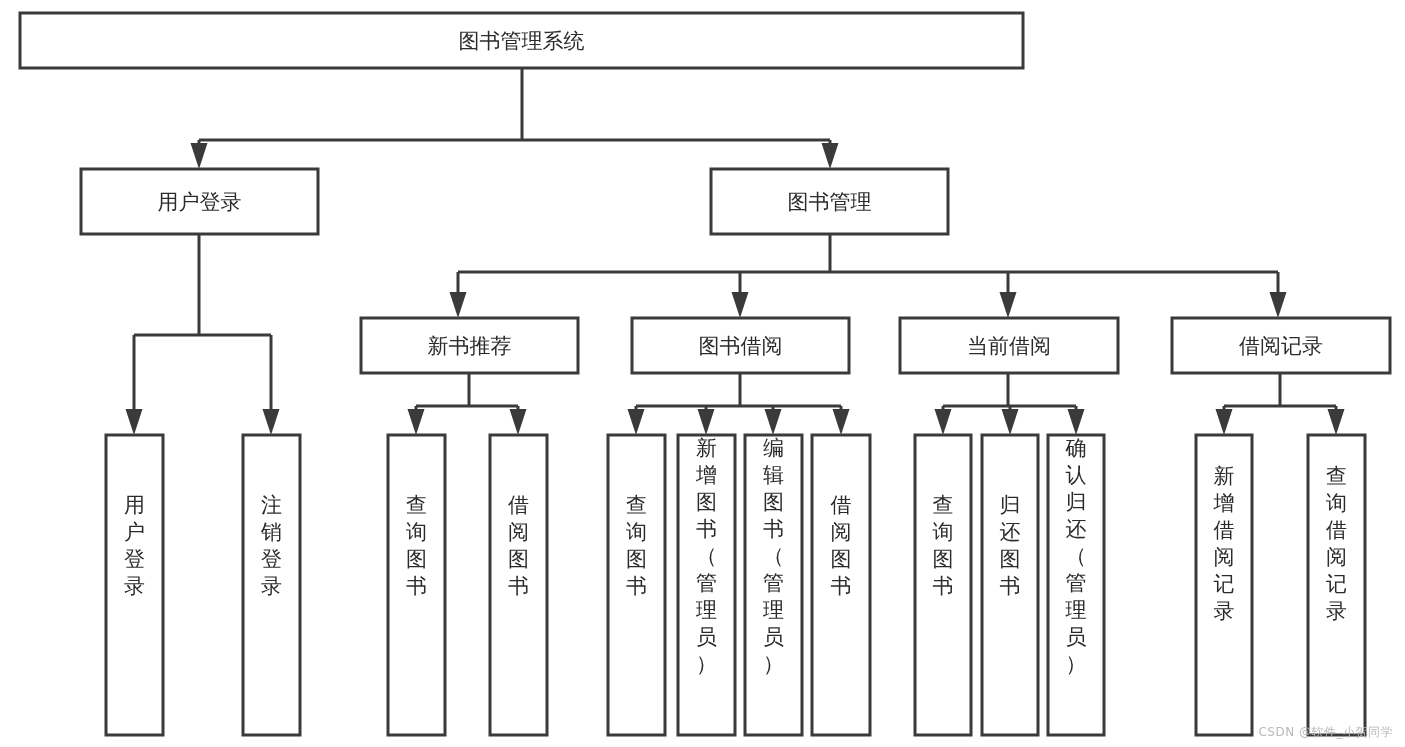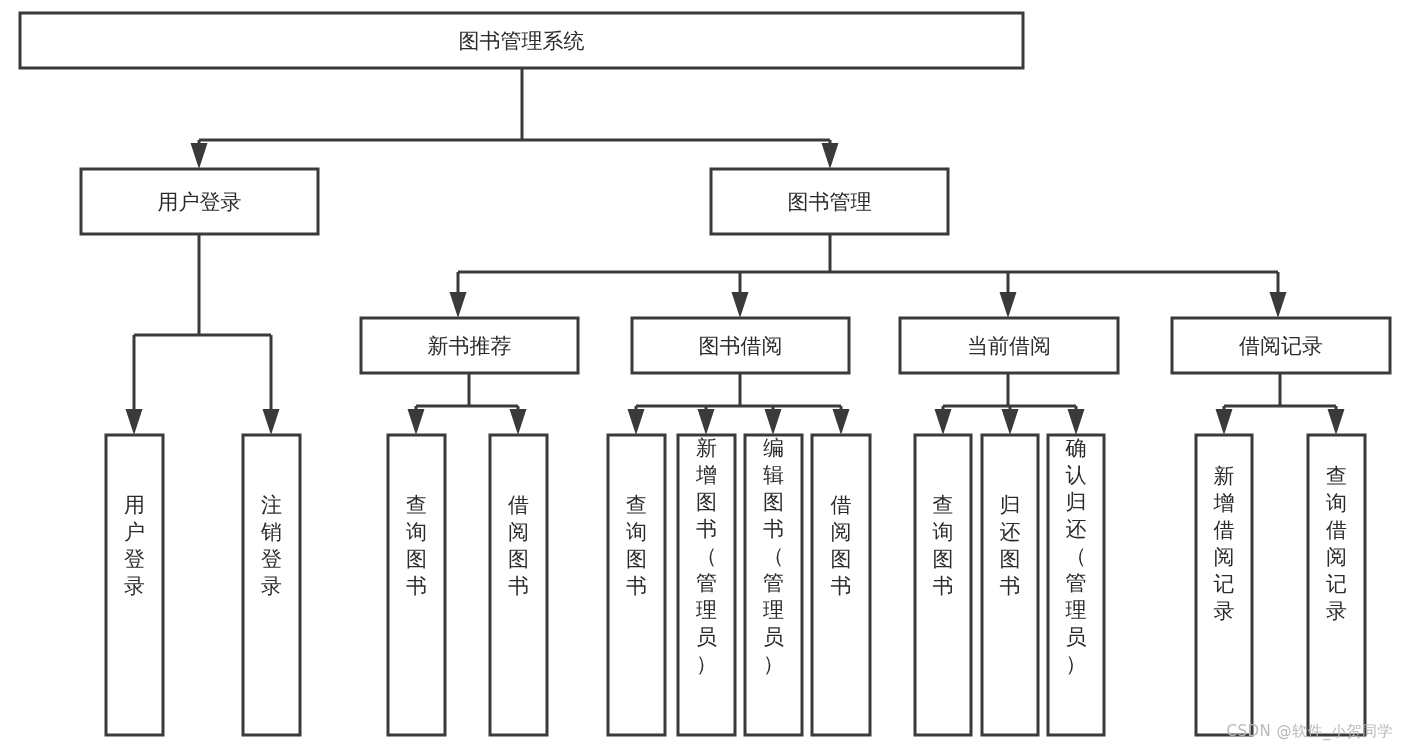--- a/index.html
+++ b/index.html
@@ -54,21 +54,21 @@
     font-size: 21px;
     fill: #2b2b2b;
     text-anchor: middle;
     white-space: pre;
   }
   .watermark {
     position: absolute;
     right: 12px;
     bottom: 6px;
     font-family: "DejaVu Sans", "Liberation Sans", sans-serif;
-    font-size: 15px;
+    font-size: 12px;
     color: #b9b9b9;
     letter-spacing: 0.5px;
     user-select: none;
     pointer-events: none;
     white-space: nowrap;
   }
 </style>
 </head>
 <body>
 

